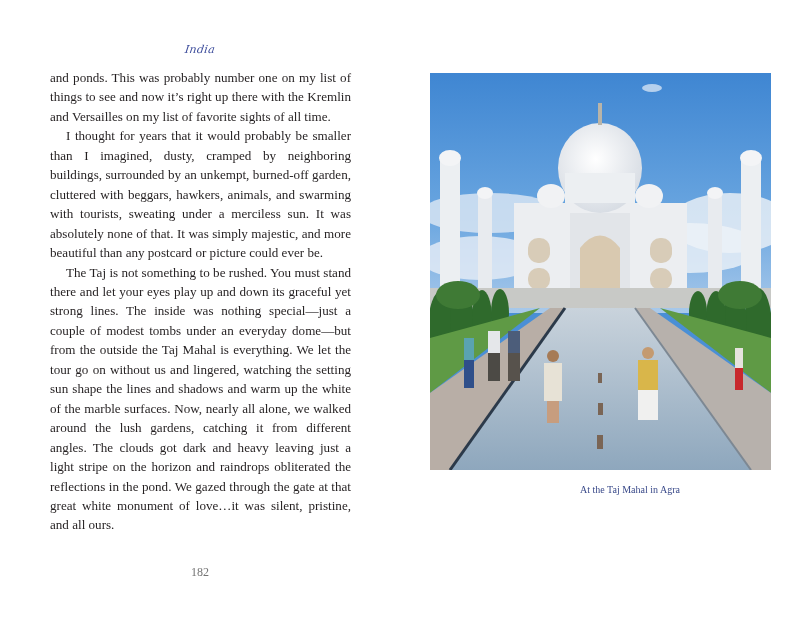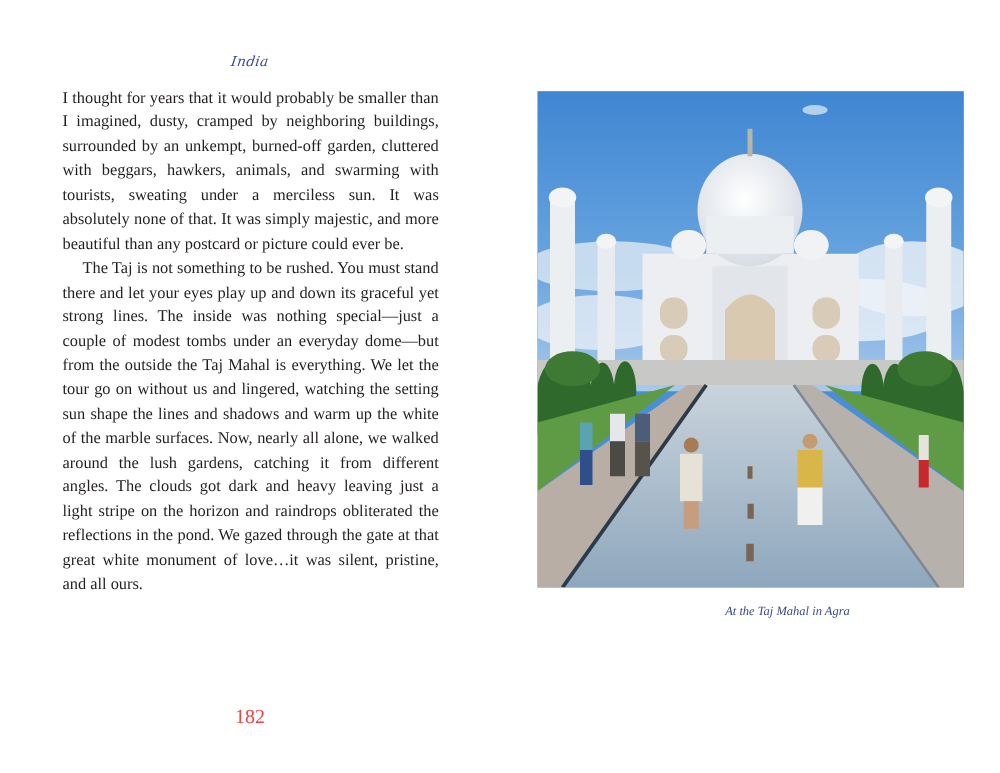--- a/index.html
+++ b/index.html
@@ -20,45 +20,46 @@
       position: absolute; left: 50px; top: 68px; width: 301px;
       font-size: 13.1px; line-height: 19.45px; text-align: justify;
       hyphens: manual;
     }
     .body-text p { text-indent: 0; }
     .body-text p + p { text-indent: 16px; }
     .body-text p.cont { text-indent: 0; }
 
     .folio {
       position: absolute; left: 0; top: 565px; width: 400px; text-align: center;
-      font-size: 16px; color: #ef4444;
+      font-size: 12px; color: #737373;
     }
 
     
     .page-right { position: absolute; left: 400px; top: 0; width: 400px; height: 618px; }
     .photo {
       position: absolute; left: 30px; top: 73px; width: 341px; height: 397px;
       overflow: hidden; background: #4a8fd6;
     }
     .photo svg { display: block; width: 100%; height: 100%; }
     .caption {
       position: absolute; left: 0; top: 484px; width: 400px; text-align: center;
-      font-style: italic; font-size: 10px; color: #3a4a8a;
+      font-size: 10px; color: #3a4a8a;
       padding-left: 60px;
     }
   </style>
 </head>
 <body>
 
 <div class="spread">
 
   <div class="page-left">
     <div class="running-head">India</div>
 
     <div class="body-text">
+      <p class="cont">and ponds. This was probably number one on my list of things to see and now it’s right up there with the Kremlin and Versailles on my list of favorite sights of all time.</p>
       <p>I thought for years that it would probably be smaller than I imag­ined, dusty, cramped by neighboring buildings, surrounded by an unkempt, burned-off garden, cluttered with beggars, hawkers, animals, and swarming with tourists, sweating under a merciless sun. It was absolutely none of that. It was simply majestic, and more beautiful than any postcard or picture could ever be.</p>
       <p>The Taj is not something to be rushed. You must stand there and let your eyes play up and down its graceful yet strong lines. The inside was nothing special—just a couple of modest tombs under an everyday dome—but from the outside the Taj Mahal is everything. We let the tour go on without us and lingered, watching the setting sun shape the lines and shadows and warm up the white of the marble surfaces. Now, nearly all alone, we walked around the lush gardens, catching it from different angles. The clouds got dark and heavy leaving just a light stripe on the horizon and raindrops oblit­erated the reflections in the pond. We gazed through the gate at that great white monument of love…it was silent, pristine, and all ours.</p>
     </div>
 
     <div class="folio">182</div>
   </div>
 
   <div class="page-right">
     <div class="photo">
       <svg viewBox="0 0 341 397" preserveAspectRatio="none">

